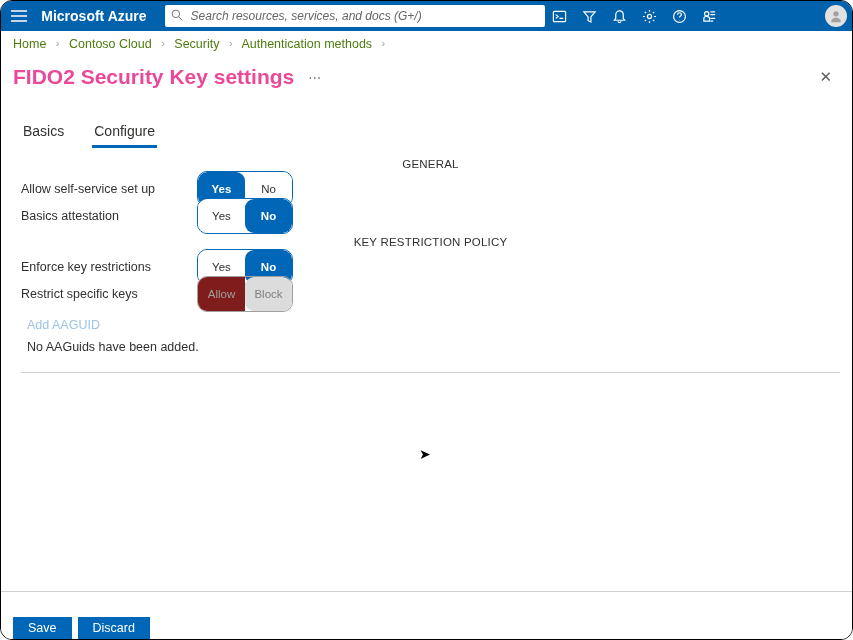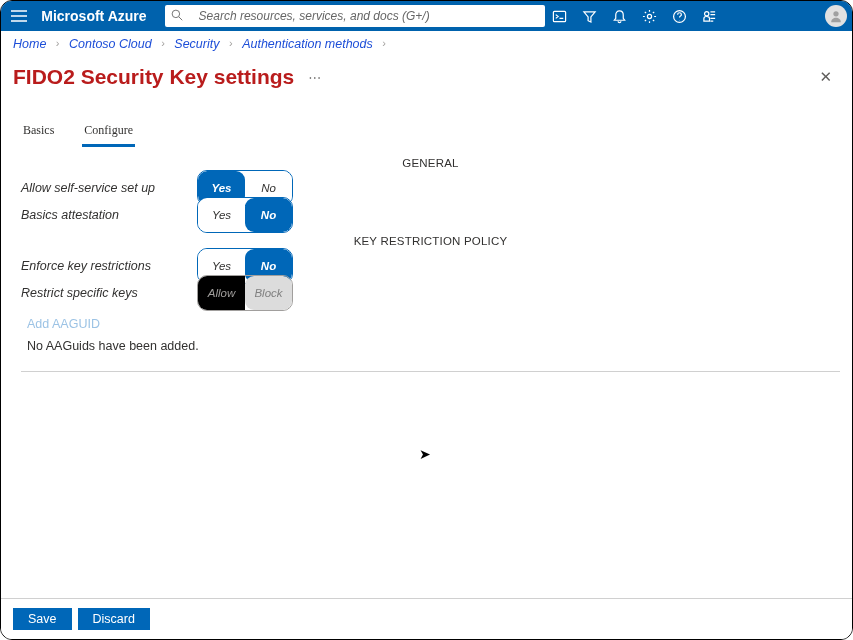--- a/index.html
+++ b/index.html
@@ -3,60 +3,60 @@
 <meta charset="utf-8">
 <style>
   * { box-sizing: border-box; }
   html, body { margin:0; padding:0; width:853px; height:640px; font-family: "Segoe UI", Arial, sans-serif; font-size:13px; color:#323130; overflow:hidden; background:#fff; }
   .frame { width:853px; height:640px; border:1px solid #000; border-radius:12px; overflow:hidden; position:relative; background:#fff;}
   
   .topbar { height:30px; background:#0062ad; display:flex; align-items:center; color:#fff; }
   .hamburger { width:40px; height:30px; display:flex; align-items:center; justify-content:center; cursor:pointer;}
   .hamburger svg { stroke:#fff; }
   .brand { font-weight:600; font-size:14px; padding:0 8px 0 4px; white-space:nowrap;}
-  .searchwrap { flex:0 0 380px; height:22px; margin-left:10px; background:#fff; border-radius:2px; display:flex; align-items:center; padding:4px 6px;gap:8px;}
+  .searchwrap { flex:0 0 380px; height:22px; margin-left:10px; background:#fff; border-radius:2px; display:flex; align-items:center; padding:4px 6px;}
   .searchwrap svg { width:12px; height:12px; fill:#666; margin-right:6px;}
   .searchwrap input { border:none; outline:none; font-size:12px; flex:1; background:transparent; color:#333;}
   .searchwrap input::placeholder{ color:#666; font-style:italic;}
   .topspacer{flex:1;}
   .topicons { display:flex; align-items:center; height:30px;}
   .topicon { width:30px; height:30px; display:flex; align-items:center; justify-content:center; cursor:pointer;}
   .topicon svg { width:15px; height:15px; stroke:#fff; fill:none; stroke-width:1.3;}
   .acct { width:140px; height:30px; display:flex; align-items:center; justify-content:flex-end; padding-right:5px;}
   .avatar { width:22px; height:22px; border-radius:50%; background:#e1e1e1; display:flex; align-items:center; justify-content:center;}
   .avatar svg{ width:14px; height:14px; fill:#a0a0a0;}
   
   .breadcrumb { height:28px; padding:6px 12px 0 12px; font-size:12.5px; color:#605e5c;}
-  .breadcrumb a { color:#1d4ed8; text-decoration:none; cursor:pointer;font-style:italic;}
+  .breadcrumb a { color:#4d7c0f; text-decoration:none; cursor:pointer;}
   .bcsep { color:#a19f9d; padding:0 6px; font-size:11px; position:relative; top:-1px;}
   
   .titlebar { display:flex; align-items:center; padding:2px 12px 0 12px; height:34px;}
-  .pagetitle { font-size:21px; font-weight:600; color:#b91c1c;}
+  .pagetitle { font-size:21px; font-weight:600; color:#ec4899;}
   .dots { color:#605e5c; margin-left:14px; font-size:13px; cursor:pointer; letter-spacing:1px;}
   .close { margin-left:auto; font-size:15px; color:#605e5c; cursor:pointer; padding:4px 8px;}
   
   .content { padding:26px 12px 0 20px;}
   .tabs { display:flex; border-bottom:0; margin-bottom:10px;}
-  .tab { font-size:12px; padding:4px 2px 6px 2px; margin-right:26px; cursor:pointer; color:#323130;font-family:Liberation Serif, serif;}
+  .tab { font-size:14px; padding:4px 2px 6px 2px; margin-right:26px; cursor:pointer; color:#323130;}
   .tab.active { color:#323130; border-bottom:3px solid #0067b8; font-weight:400;}
   .section-label { font-size:11.5px; color:#323130; letter-spacing:0.2px; margin:8px 0 6px 0;text-align:center;}
-  .row { display:flex; align-items:center; height:25px; margin:2px 0;font-style:italic;}
+  .row { display:flex; align-items:center; height:25px; margin:2px 0;}
   .row-label { width:176px; font-size:12.5px; color:#323130;}
   
   .toggle { display:flex; width:96px; height:36px; border:1px solid #0067b8; border-radius:10px; overflow:hidden; font-size:11.5px;}
   .toggle.disabled{ border-color:#a19f9d; }
   .toggle .opt { flex:1; display:flex; align-items:center; justify-content:center; cursor:pointer; background:#fff; color:#323130;}
   .toggle .opt.sel { background:#0067b8; color:#fff; font-weight:600; border-radius:9px;}
-  .toggle.disabled .opt { color:#a19f9d; background:#000000; cursor:default;}
+  .toggle.disabled .opt { color:#a19f9d; background:#7f1d1d; cursor:default;}
   .toggle.disabled .opt.sel { background:#dcdcdc; color:#808080; font-weight:400; border-radius:9px;}
   .addlink { color:#9cc3e5; font-size:12.5px; margin:10px 0 6px 6px; cursor:default; display:inline-block;text-align:right;}
   .noguid { font-size:12.5px; color:#323130; margin:2px 0 18px 6px;}
   .hr { border:none; border-top:1px solid #d0d0d0; margin:6px 0 0 0;}
   
-  .footer { position:absolute; left:0; right:0; bottom:0; height:41px; border-top:1px solid #d0d0d0; display:flex; align-items:center; padding-left:12px; background:#fff;}
+  .footer { position:absolute; left:0; right:0; bottom:0; height:48px; border-top:1px solid #d0d0d0; display:flex; align-items:flex-end; padding-left:12px; background:#fff;}
   .btn { height:22px; padding:0 14px; font-size:12.5px; border:1px solid #0067b8; background:#fff; color:#0067b8; cursor:pointer; margin-right:6px;}
   .btn.primary { background:#0067b8; color:#fff;}
   .cursor-dot { position:absolute; left:418px; top:445px; pointer-events:none; font-size:14px; color:#000;}
 </style>
 </head>
 <body>
 <div class="frame">
 
 <div class="topbar">
   <div class="hamburger">

